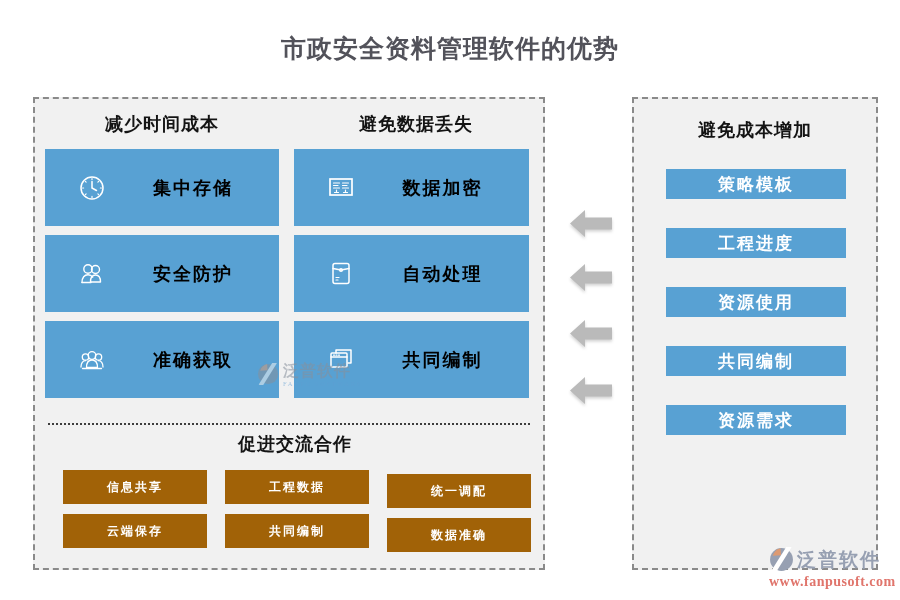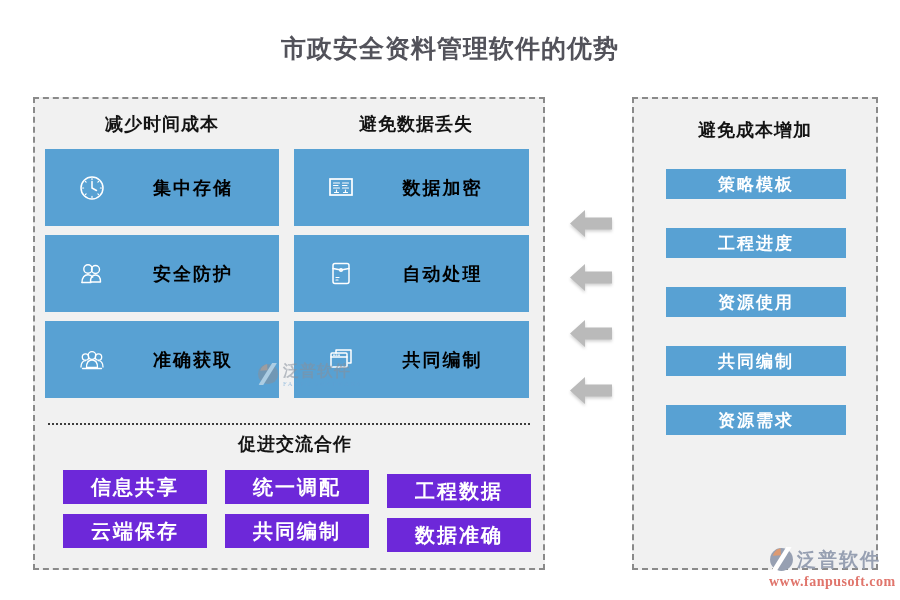--- a/index.html
+++ b/index.html
@@ -32,21 +32,21 @@
   .dotted-sep{position:absolute;left:13px;right:13px;top:324px;border-top:2px dotted #3d3d3d;}
   .bottom-header{
     position:absolute;top:333px;left:12px;right:0;text-align:center;
     font-size:18px;font-weight:bold;color:#141414;letter-spacing:1px;
   }
   .orange-grid{
     position:absolute;left:28px;top:371px;
     display:grid;grid-template-columns:repeat(3,144px);column-gap:18px;row-gap:10px;
   }
   .orange-btn{
-    height:34px;background:#6d28d9;color:#ffffff;font-weight:bold;font-size:20px;
+    height:34px;background:#a16207;color:#ffffff;font-weight:bold;font-size:12px;
     display:flex;align-items:center;justify-content:center;letter-spacing:2px;
   }
   .orange-grid > .orange-btn:nth-child(3n){transform:translateY(4px);}
   .right-header{margin-top:19px;text-align:center;font-size:18px;font-weight:bold;color:#141414;letter-spacing:1px;}
   .right-buttons{position:absolute;left:32px;top:70px;width:180px;display:flex;flex-direction:column;gap:29px;}
   .right-btn{
     height:30px;background:#58a1d3;color:#ffffff;font-weight:bold;font-size:17px;
     display:flex;align-items:center;justify-content:center;letter-spacing:2px;
   }
   .arrow{position:absolute;left:570px;width:42px;height:27px;filter:drop-shadow(0 2px 1.5px rgba(0,0,0,0.18));}
@@ -153,22 +153,22 @@
         </span>
         <span class="lbl">共同编制</span>
       </div>
     </div>
 
     <div class="dotted-sep"></div>
     <div class="bottom-header">促进交流合作</div>
 
     <div class="orange-grid">
       <div class="orange-btn">信息共享</div>
+      <div class="orange-btn">工程数据</div>
       <div class="orange-btn">统一调配</div>
-      <div class="orange-btn">工程数据</div>
       <div class="orange-btn">云端保存</div>
       <div class="orange-btn">共同编制</div>
       <div class="orange-btn">数据准确</div>
     </div>
   </div>
 
   <svg class="arrow arrow-1" viewBox="0 0 42 27">
       <polygon points="0,13.5 15,0 15,7.5 42,7.5 42,19.5 15,19.5 15,27" fill="#bababa"></polygon>
     </svg>
   <svg class="arrow arrow-2" viewBox="0 0 42 27">

